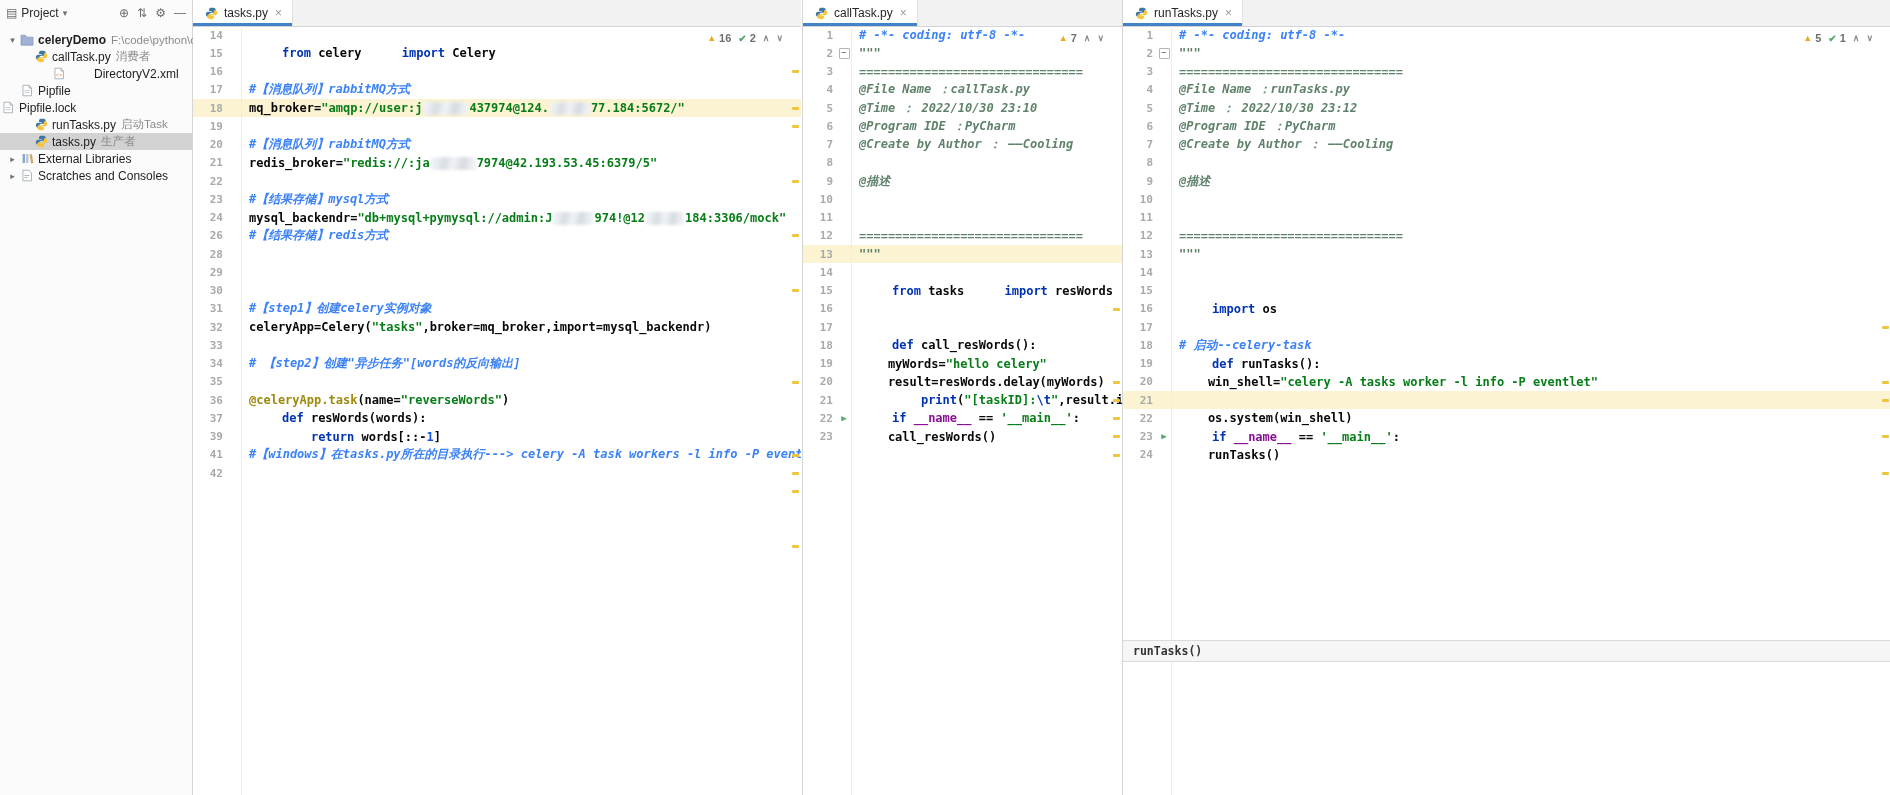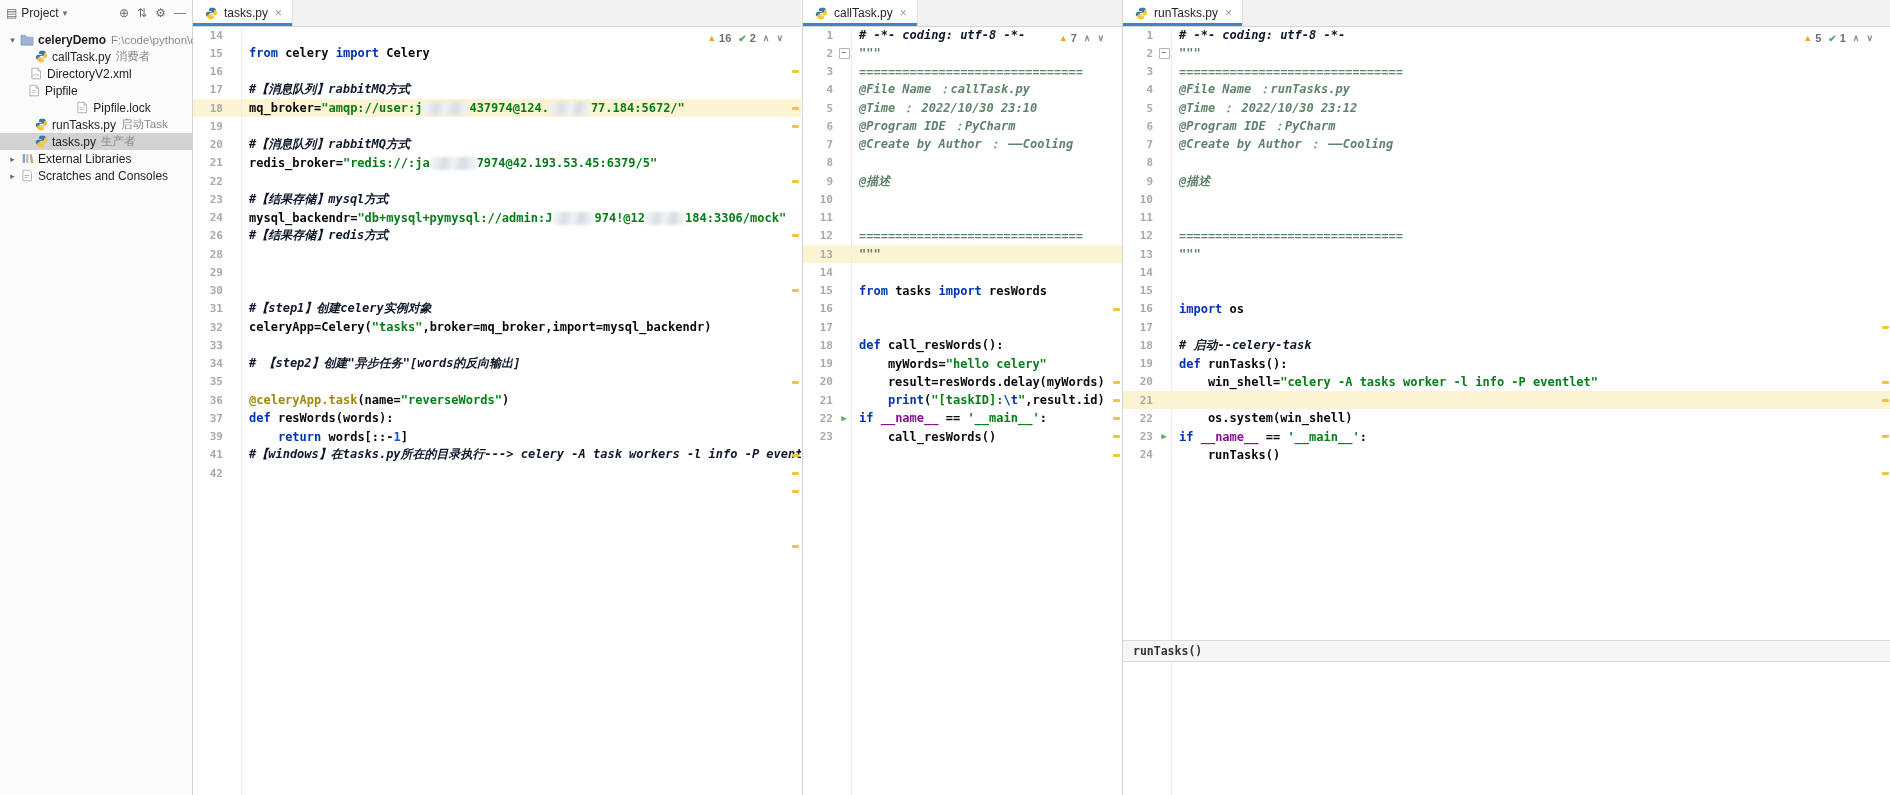--- a/index.html
+++ b/index.html
@@ -43,23 +43,23 @@
   .gutter-line{position:absolute;left:48px;top:0;bottom:0;width:1px;background:#ededed;}
   .code-area{position:relative;}
   .code-line{display:flex;align-items:center;height:18.25px;}
   .code-line.hl{background:#fbf3d2;}
   .ln{width:30px;flex:none;text-align:right;padding-right:4px;color:#a9a9a9;font-size:11px;}
   .fold-col{width:14px;flex:none;display:inline-flex;align-items:center;justify-content:center;}
   .fold-box{width:9px;height:9px;border:1px solid #b5b5b5;background:#fff;color:#777;
             font-size:8px;line-height:7px;text-align:center;border-radius:1px;}
   .run-arrow{color:#59a869;font-size:9px;line-height:9px;}
   .code-text{white-space:pre;padding-left:8px;color:#080808;}
-  .tk-kw{color:#0033b3;}
+  .tk-kw{color:#0033b3;margin-left:33px;}
   .tk-str{color:#067d17;}
-  .tk-com{color:#0f172a;font-style:italic;}
+  .tk-com{color:#3b82f6;font-style:italic;}
   .tk-doc{color:#5f826b;font-style:italic;}
   .tk-pl{color:#080808;}
   .tk-dec{color:#9e880d;}
   .tk-num{color:#1750eb;}
   .tk-dunder{color:#871094;}
   .tk-esc{color:#0037a6;}
   .blur{display:inline-block;height:13px;vertical-align:text-bottom;border-radius:3px;margin:0 1px;
         background:linear-gradient(100deg,#eef1f4 10%,#d9dee3 30%,#f1f3f5 50%,#d5dbe1 70%,#eef0f3 90%);
         filter:blur(1.6px);}
 
@@ -106,41 +106,41 @@
       <div class="tree-row" style="padding-left: 33px;">
         <span class="t-icon">
           <svg width="13" height="13" viewBox="0 0 16 16">
             <path fill="#3b77a8" d="M7.9 1C6.2 1 5 1.8 5 3.2V5h3.2v.7H3.9C2.3 5.7 1 6.8 1 8.9c0 2 1.2 3.1 2.7 3.1H5V9.9C5 8.3 6.3 7 7.9 7h3.2c1.2 0 2-.9 2-2V3.2C13.1 1.8 11.6 1 9.9 1z"></path>
             <path fill="#f8c53a" d="M8.1 15c1.7 0 2.9-.8 2.9-2.2V11H7.8v-.7h4.3c1.6 0 2.9-1.1 2.9-3.2 0-2-1.2-3.1-2.7-3.1H11v2.1C11 7.7 9.7 9 8.1 9H4.9c-1.2 0-2 .9-2 2v1.8C2.9 14.2 6.4 15 8.1 15z"></path>
           </svg>
         </span>
         <span class="t-label">callTask.py</span>
         <span class="t-annot">消费者</span>
       </div>
-      <div class="tree-row" style="padding-left: 28px;">
+      <div class="tree-row" style="padding-left: 51px; gap: 24px;">
         <span class="t-icon">
           <svg width="12" height="13" viewBox="0 0 14 16">
             <path d="M2 1.5h7.5L12.5 5v9.5H2z" fill="#fff" stroke="#9aa5ad"></path>
             <path d="M9.5 1.5V5H12.5" fill="none" stroke="#9aa5ad"></path>
             <text x="3" y="12.5" font-size="7" fill="#d28445">&lt;&gt;</text>
           </svg>
         </span>
         <span class="t-label">DirectoryV2.xml</span>
       </div>
-      <div class="tree-row" style="padding-left: 26px; text-align: center;">
+      <div class="tree-row" style="padding-left: 19px; text-align: center;">
         <span class="t-icon">
           <svg width="12" height="13" viewBox="0 0 14 16">
             <path d="M2 1.5h7.5L12.5 5v9.5H2z" fill="#fff" stroke="#9aa5ad"></path>
             <path d="M9.5 1.5V5H12.5" fill="none" stroke="#9aa5ad"></path>
             <path d="M4 8h6M4 10.5h6" stroke="#b9c2c9"></path>
           </svg>
         </span>
         <span class="t-label">Pipfile</span>
       </div>
-      <div class="tree-row" style="padding-left: 33px; justify-content: center;">
+      <div class="tree-row" style="">
         <span class="t-icon">
           <svg width="12" height="13" viewBox="0 0 14 16">
             <path d="M2 1.5h7.5L12.5 5v9.5H2z" fill="#fff" stroke="#9aa5ad"></path>
             <path d="M9.5 1.5V5H12.5" fill="none" stroke="#9aa5ad"></path>
             <path d="M4 8h6M4 10.5h6" stroke="#b9c2c9"></path>
           </svg>
         </span>
         <span class="t-label">Pipfile.lock</span>
       </div>
       <div class="tree-row" style="padding-left: 33px;">

